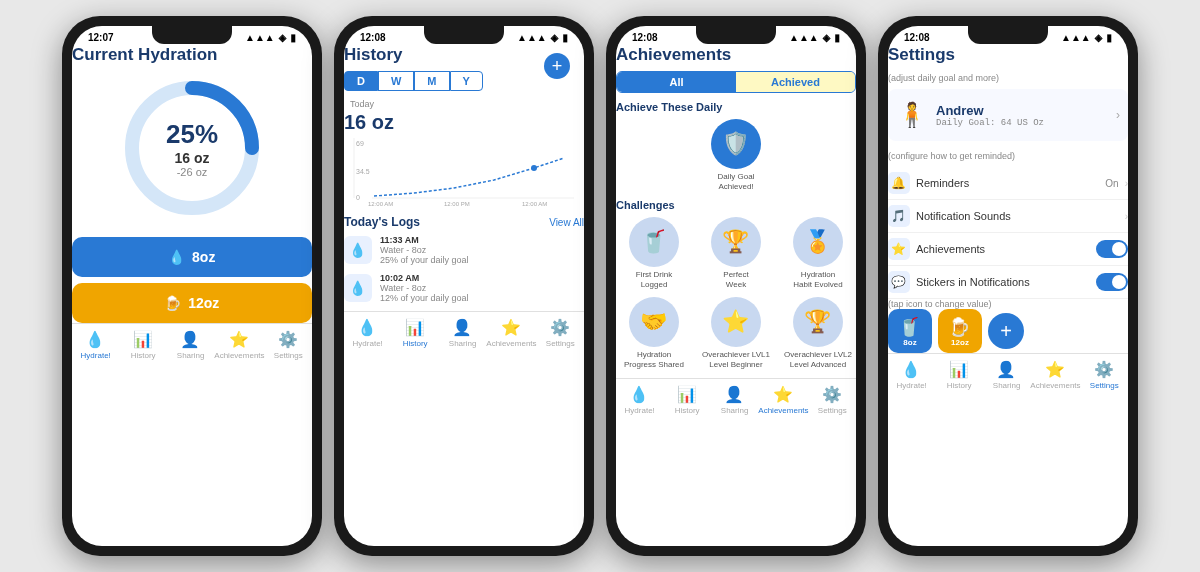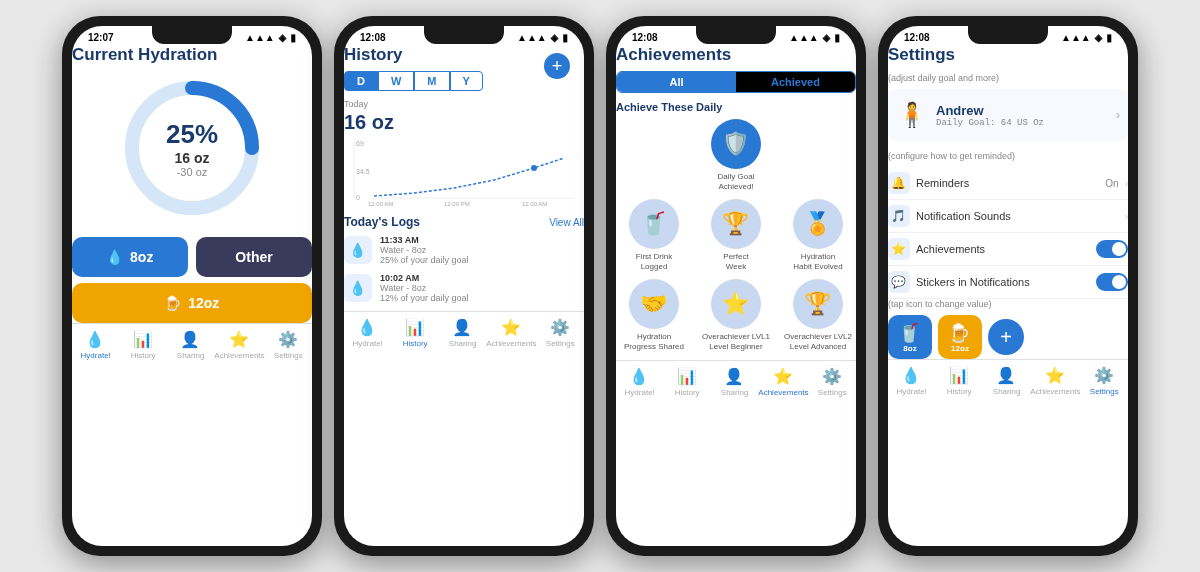--- a/index.html
+++ b/index.html
@@ -201,20 +201,21 @@
     .period-tab.active { background: #2979d4; color: #fff; }
     .chart-area {
       position: relative;
       height: 110px;
       margin-bottom: 6px;
     }
     .chart-label-today {
       font-size: 9px;
       color: #888;
       margin-bottom: 2px;
+      padding-left: 6px;
     }
     .chart-value {
       font-size: 20px;
       font-weight: 700;
       color: #1a3a6b;
       margin-bottom: 4px;
     }
     .chart-svg {
       width: 100%;
       height: 70px;
@@ -284,21 +285,21 @@
       overflow: hidden;
       border: 1px solid #2979d4;
     }
     .ach-tab {
       flex: 1;
       padding: 4px;
       font-size: 11px;
       font-weight: 600;
       text-align: center;
       cursor: pointer;
-      background: #000000;
+      background: #fef9c3;
       color: #2979d4;
     }
     .ach-tab.active { background: #2979d4; color: #fff; }
     .ach-section-title {
       font-size: 11px;
       font-weight: 700;
       color: #1a3a6b;
       margin-bottom: 6px;
     }
     .ach-grid {
@@ -407,21 +408,21 @@
       background: #fff;
       border-radius: 50%;
     }
     .cups-section-title {
       font-size: 12px;
       font-weight: 700;
       color: #1a3a6b;
       margin-top: 8px;
       margin-bottom: 2px;
     }
-    .cups-subtitle { font-size: 9px; color: #888; margin-bottom: 6px; }
+    .cups-subtitle { font-size: 9px; color: #888; }
     .cups-row {
       display: flex;
       gap: 6px;
       align-items: center;
     }
     .cup-item {
       width: 44px;
       height: 44px;
       border-radius: 10px;
       display: flex;
@@ -466,31 +467,28 @@
       <div class="content screen1">
         <div class="title">Current Hydration</div>
         <div class="ring-container">
           <svg viewBox="0 0 150 150">
             <circle cx="75" cy="75" r="60" fill="none" stroke="#d4e6f8" stroke-width="14"></circle>
             <circle cx="75" cy="75" r="60" fill="none" stroke="#2979d4" stroke-width="14" stroke-dasharray="94.2 282.6" stroke-linecap="round"></circle>
           </svg>
           <div class="ring-center">
             <span class="ring-percent">25%</span>
             <span class="ring-oz">16 oz</span>
-            <span class="ring-deficit">-30 oz</span>
+            <span class="ring-deficit">-26 oz</span>
           </div>
         </div>
         <div class="bottom-buttons">
           <div class="drink-buttons">
             <button class="btn-drink btn-water">
               <span>💧</span>
               <span>8oz</span>
-            </button>
-            <button class="btn-drink btn-other">
-              <span>Other</span>
             </button>
           </div>
           <button class="btn-beer">
             <span>🍺</span>
             <span>12oz</span>
           </button>
         </div>
       </div>
       <div class="tab-bar">
         <div class="tab-item active">
@@ -616,20 +614,21 @@
           <div class="ach-tab active">All</div>
           <div class="ach-tab">Achieved</div>
         </div>
         <div class="ach-section-title">Achieve These Daily</div>
         <div class="ach-grid">
           <div class="ach-item">
             <div class="ach-badge highlight">🛡️</div>
             <div class="ach-name">Daily Goal<br>Achieved!</div>
           </div>
         </div>
+        <div class="ach-section-title">Challenges</div>
         <div class="ach-grid">
           <div class="ach-item">
             <div class="ach-badge">🥤</div>
             <div class="ach-name">First Drink<br>Logged</div>
           </div>
           <div class="ach-item">
             <div class="ach-badge">🏆</div>
             <div class="ach-name">Perfect<br>Week</div>
           </div>
           <div class="ach-item">

